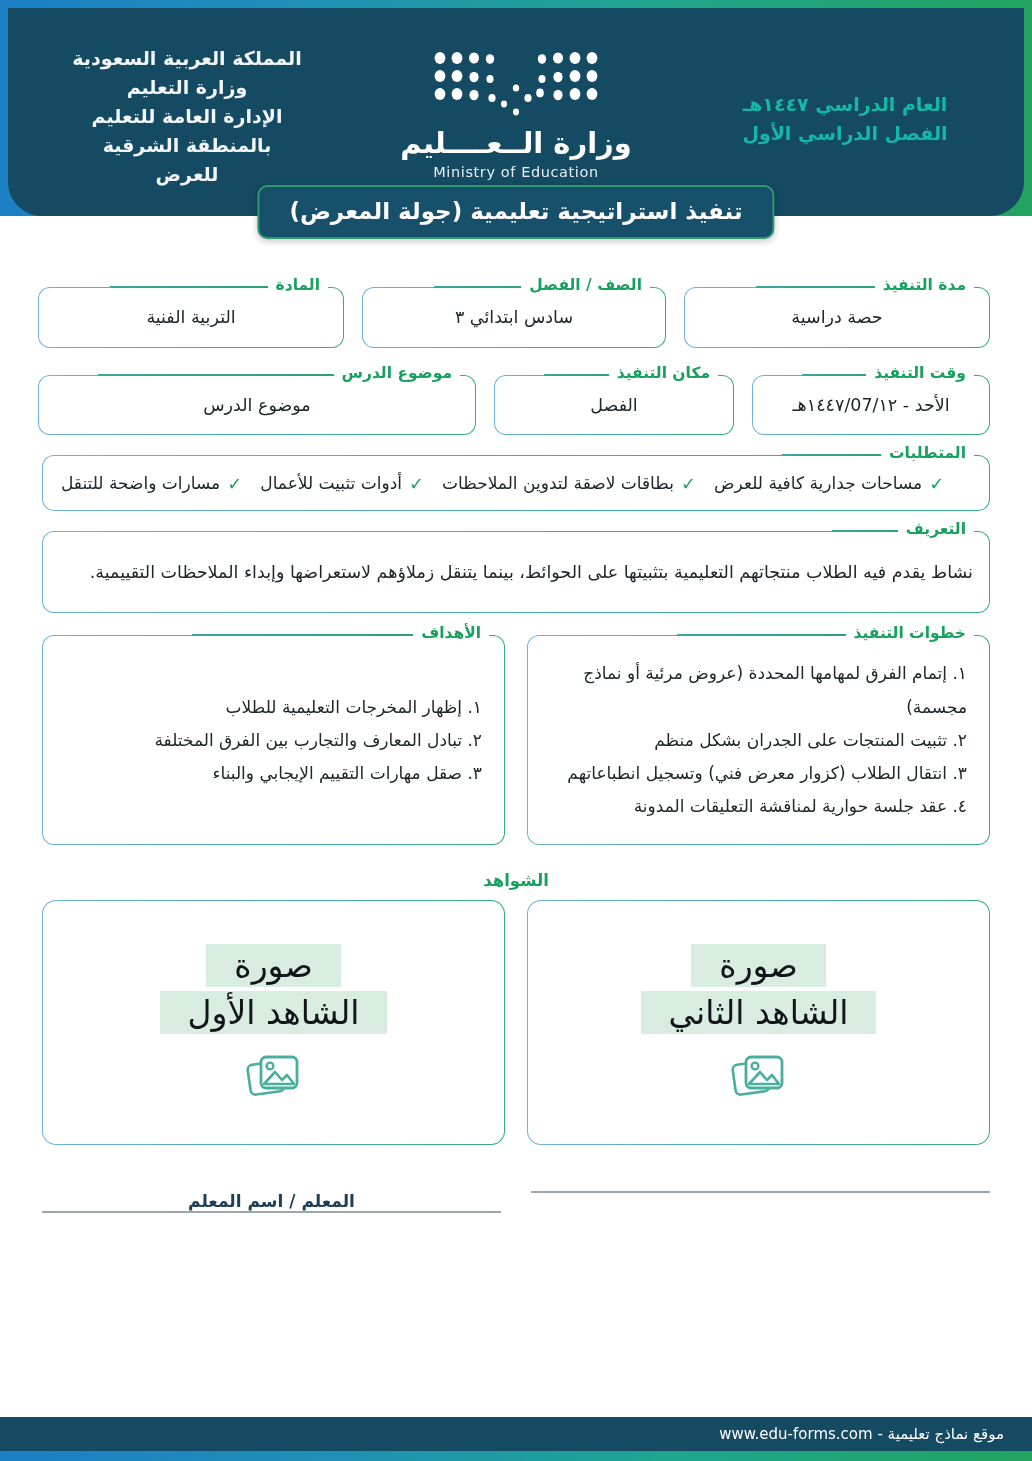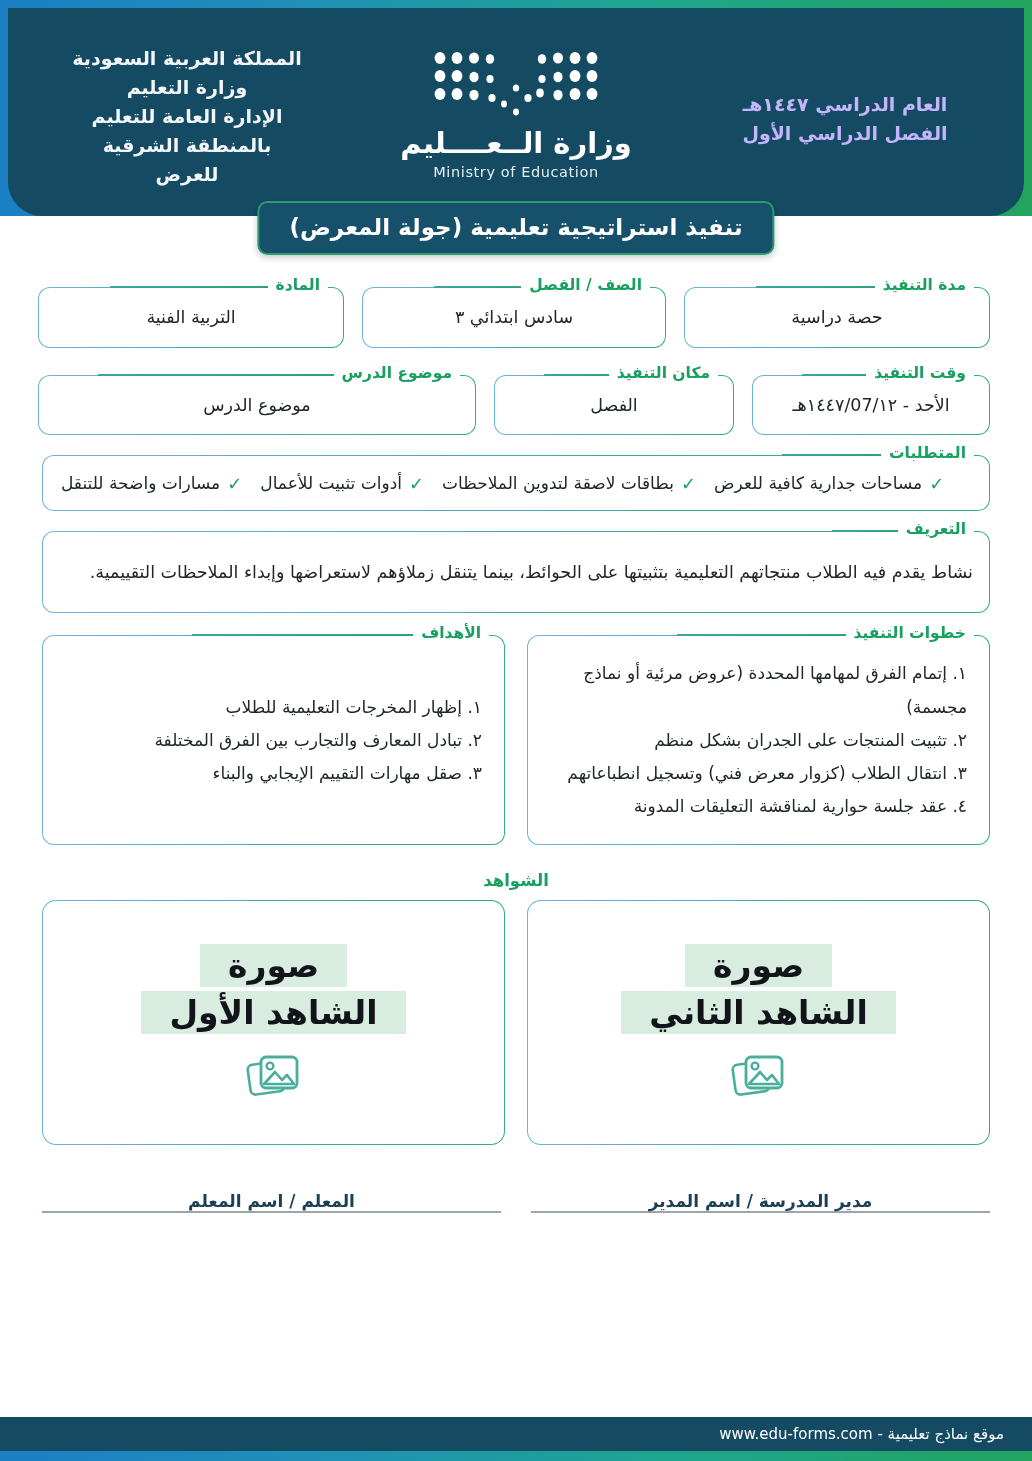--- a/index.html
+++ b/index.html
@@ -54,21 +54,21 @@
     font-size: 19px;
     line-height: 1.52;
     font-weight: 700;
     width: 290px;
     padding-top: 6px;
   }
   .hdr-right div { white-space: nowrap; }
 
   .hdr-left {
     text-align: center;
-    color: #c4b5fd;
+    color: #14b8a6;
     font-size: 19px;
     line-height: 1.55;
     font-weight: 700;
     width: 290px;
     padding-top: 52px;
   }
   .hdr-left div { white-space: nowrap; }
 
   .hdr-logo {
     width: 260px;
@@ -90,21 +90,21 @@
     color: #e6eef2;
     font-size: 14.5px;
     letter-spacing: 0.6px;
     margin-top: 4px;
     direction: ltr;
   }
 
   
   .title-banner {
     position: absolute;
-    top: 201px;
+    top: 185px;
     left: 50%;
     transform: translateX(-50%);
     background: #16506b;
     border: 2px solid #2e9a6e;
     border-radius: 10px;
     padding: 11px 30px 13px 30px;
     color: #ffffff;
     font-size: 23px;
     font-weight: 700;
     white-space: nowrap;
@@ -233,21 +233,21 @@
       linear-gradient(90deg, #6fb3d8 0%, #49a8b8 45%, #35ab84 100%) border-box;
     display: flex;
     flex-direction: column;
     align-items: center;
     justify-content: center;
     gap: 4px;
     position: relative;
   }
   .ev-line {
     font-size: 33px;
-    font-weight: 700;
+    font-weight: 400;
     color: #111519;
     background: #d8ece0;
     padding: 1px 28px;
     line-height: 1.25;
   }
   .ev-icon { margin-top: 14px; }
 
   
   .sig-row {
     display: flex;
@@ -494,21 +494,20 @@
           <rect x="15" y="5" width="36" height="31" rx="5" fill="#ffffff" stroke="#4aae9d" stroke-width="2.8"></rect>
           <circle cx="24" cy="14" r="3.4" fill="none" stroke="#4aae9d" stroke-width="2.4"></circle>
           <path d="M18 32 L29 20 L36 28 L41 23 L48 32 Z" fill="none" stroke="#4aae9d" stroke-width="2.6" stroke-linejoin="round"></path>
         </svg>
       </div>
 
     </div>
 
     <div class="sig-row">
       <div class="sig">
-        <div class="sig-label">مدير المدرسة / اسم المدير</div>
         <div class="sig-line"></div>
       </div>
       <div class="sig">
         <div class="sig-label">المعلم / اسم المعلم</div>
         <div class="sig-line"></div>
       </div>
     </div>
 
   </div>
 

